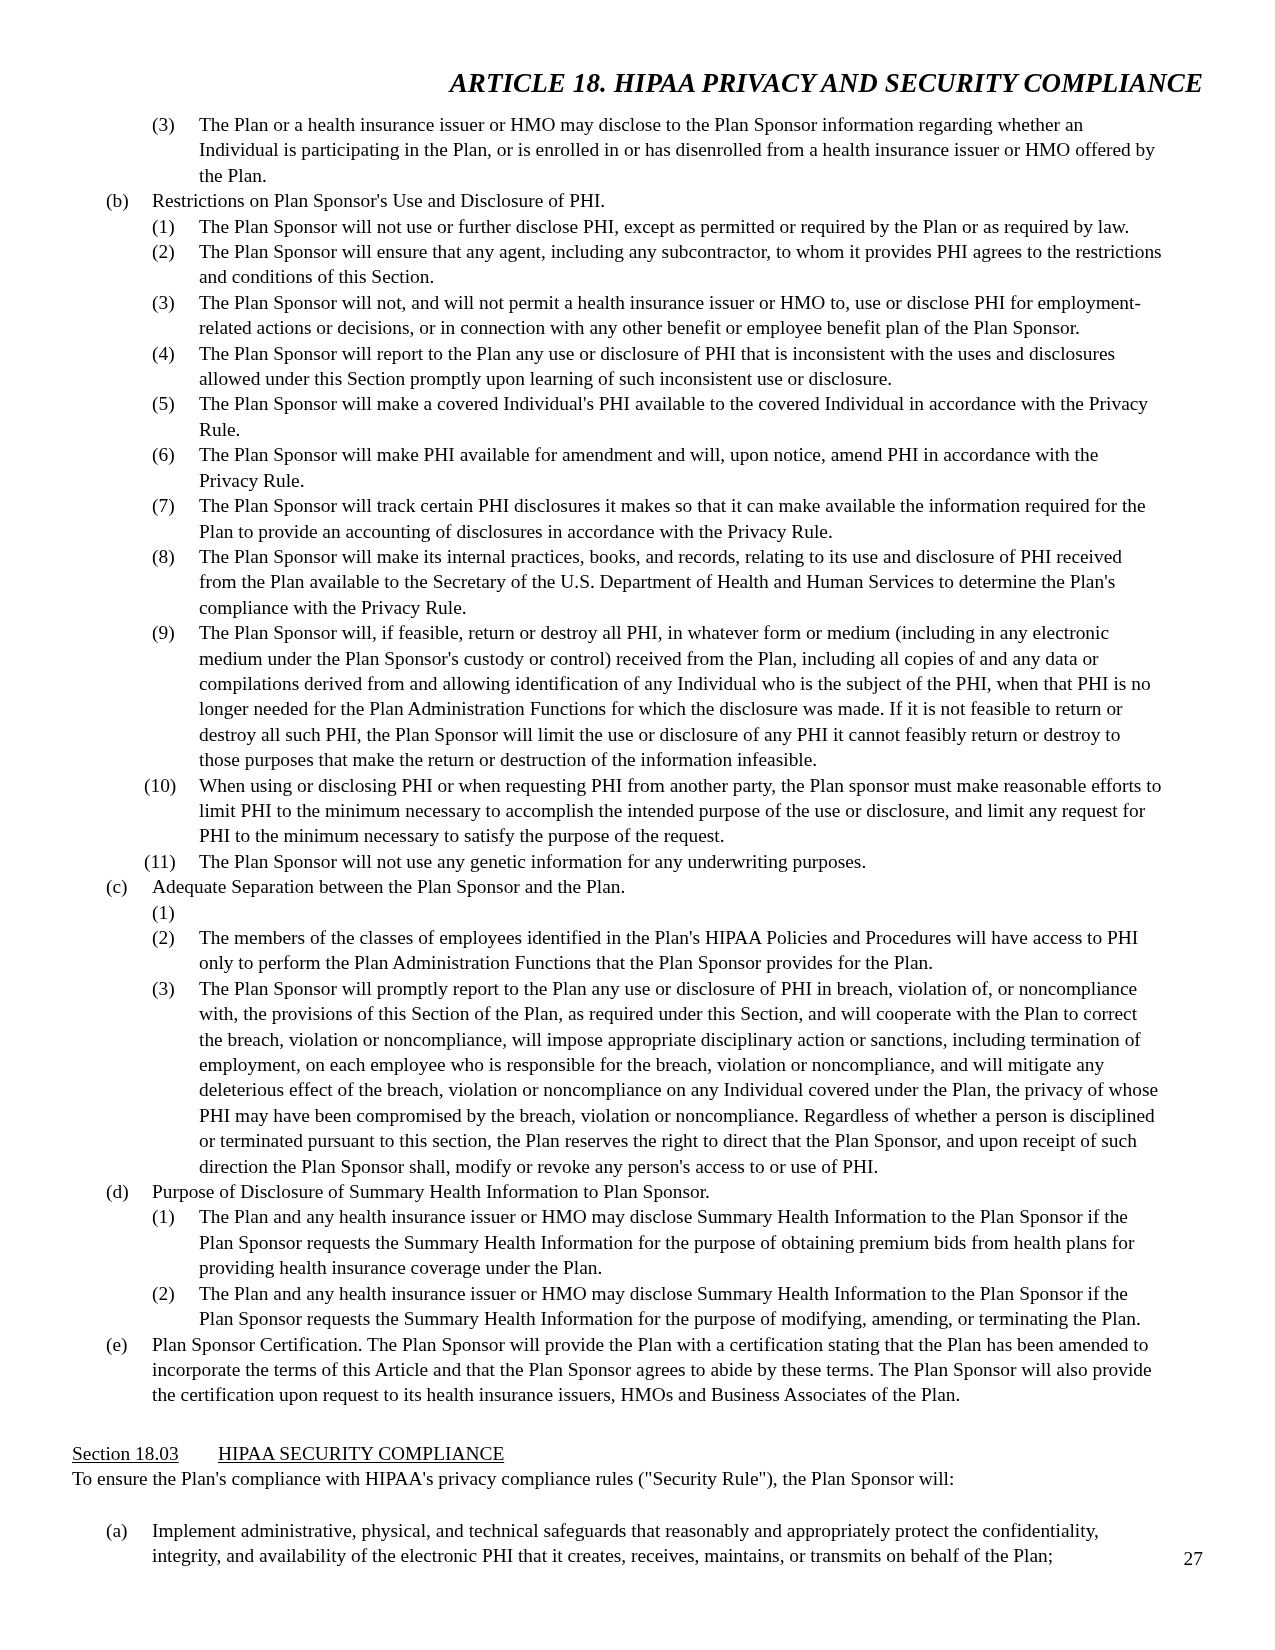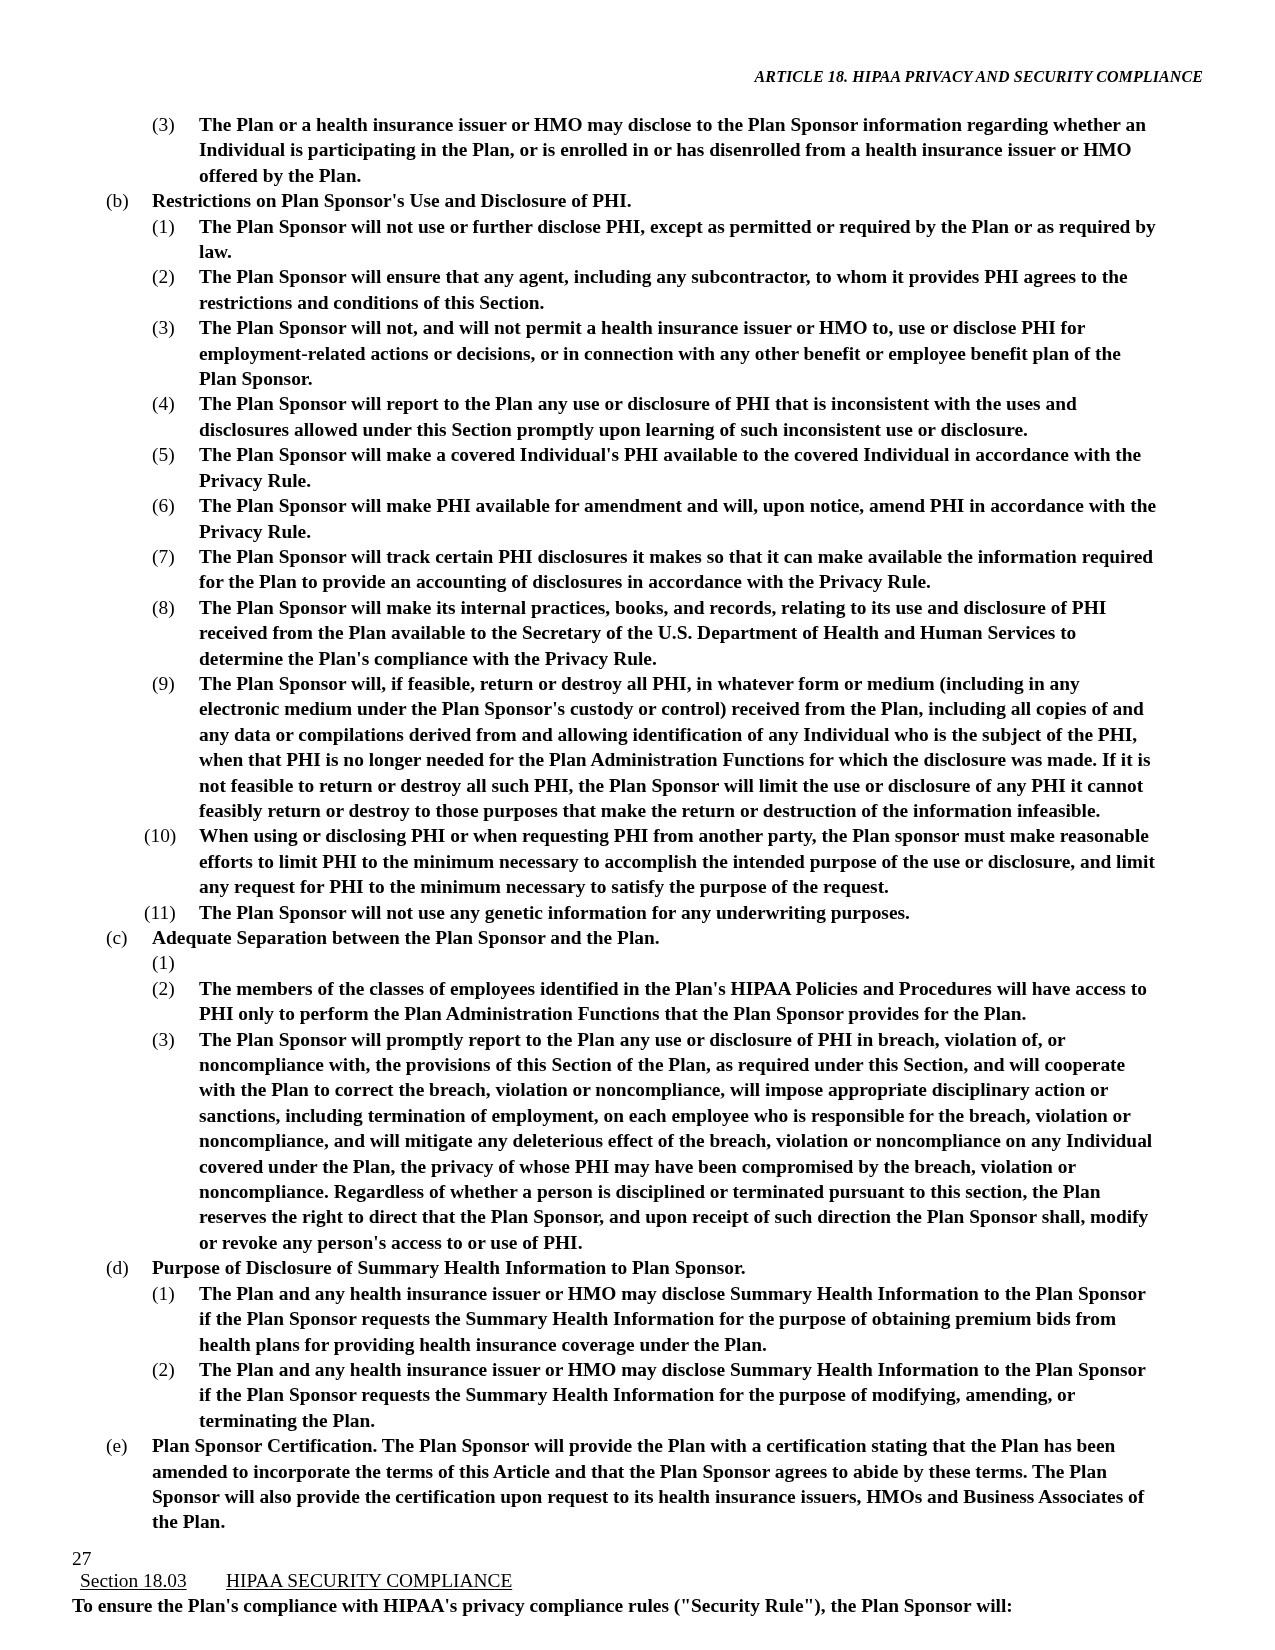--- a/index.html
+++ b/index.html
@@ -20,21 +20,21 @@
 
   
   .doc-header {
     position: absolute;
     top: 68px;
     left: 72px;
     right: 72px;
     text-align: right;
     font-weight: bold;
     font-style: italic;
-    font-size: 16px;
+    font-size: 27px;
     letter-spacing: 0.1px;
   }
 
   
   .body-region {
     position: absolute;
     top: 112px;
     left: 72px;
     width: 1090px;
     font-size: 19.4px;
@@ -47,21 +47,20 @@
     align-items: flex-start;
   }
   .marker {
     flex: 0 0 auto;
     text-align: left;
     white-space: nowrap;
   }
   .content {
     flex: 1 1 auto;
     text-align: left;
-    font-weight: bold;
   }
 
   
   .lvl1 { padding-left: 34px; }
   .lvl1 > .marker { width: 46px; }
 
   
   .lvl2 { padding-left: 80px; }
   .lvl2 > .marker { width: 47px; }
   
@@ -69,21 +68,20 @@
   .lvl2.wide > .marker { width: 55px; }
 
   
   .flush { padding-left: 0; }
 
   
   .section-head {
     display: flex;
     align-items: flex-start;
     margin-top: 33px;
-    margin-left: 8px;
   }
   .section-head .sec-label {
     width: 146px;
     flex: 0 0 auto;
   }
   .section-head .sec-title {
     flex: 0 0 auto;
   }
   .u { text-decoration: underline; text-underline-offset: 2px; }
 
@@ -102,21 +100,21 @@
   }
   .footer-inner {
     position: relative;
     height: 52px;
   }
   .page-number {
     position: absolute;
     left: 0;
     right: 0;
     top: 0;
-    text-align: left;
+    text-align: right;
   }
   .copyright {
     position: absolute;
     right: 0;
     top: 0;
     text-align: right;
   }
 </style>
 </head>
 <body>

